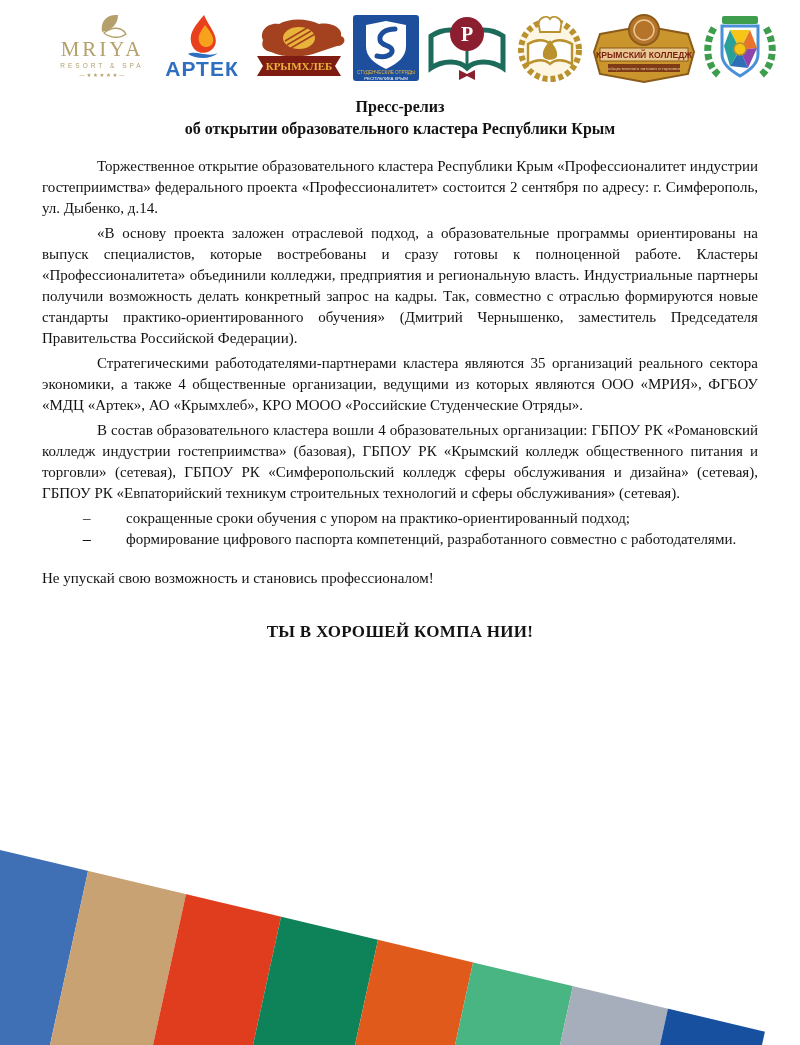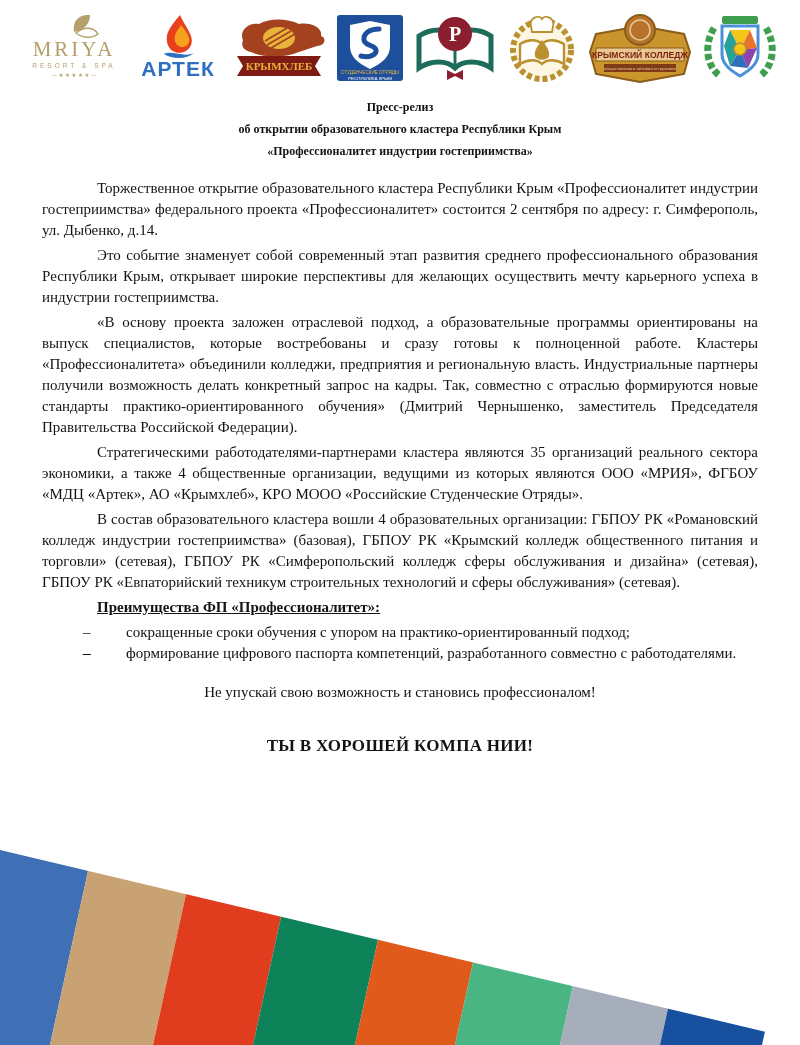--- a/index.html
+++ b/index.html
@@ -4,41 +4,41 @@
 <style>
   html,body{margin:0;padding:0;background:#e8e8e8;}
   .page{
     width:800px;height:1045px;position:relative;background:#ffffff;
     overflow:hidden;margin:0 auto;color:#131313;
     font-family:"Liberation Serif", serif;
   }
   
   .logos{
     display:flex;justify-content:space-between;align-items:center;
-    padding:6px 20px 0 20px;height:84px;
+    padding:6px 20px 0 20px;height:84px;margin-left:28px;
   }
   .logo{flex:0 0 auto;display:block;}
   
   .title{
     margin:6px 40px 0 40px;text-align:center;font-weight:bold;
-    font-size:12px;line-height:22px;
+    font-size:16px;line-height:22px;
   }
   .title span{display:block;}
   
   .bodytext{
     margin:16px 38px 0 38px;font-size:15px;line-height:21px;
     text-align:justify;
   }
   .bodytext p{margin:4px;text-indent:55px;}
   .adv-heading{font-weight:bold;}
   .adv-heading .u{text-decoration:underline;}
   ul.adv{list-style:none;margin:0;padding:0 0 0 45px;}
   ul.adv li{position:relative;padding-left:43px;text-align:justify;}
   ul.adv li .dash{position:absolute;left:0;top:0;text-indent:0;}
-  .closing1{text-indent:0 !important;text-align:center;margin-top:18px !important;position:relative;z-index:2;}
+  .closing1{text-indent:0 !important;text-align:left;margin-top:18px !important;position:relative;z-index:2;}
   .closing2{
     text-indent:0 !important;text-align:center !important;margin-top:32px !important;
     font-weight:bold;font-size:17px;position:relative;z-index:2;letter-spacing:.3px;
   }
   
   .footer-band{position:absolute;left:0;bottom:0;width:800px;height:215px;z-index:1;}
   .footer-band svg{display:block;}
 </style>
 </head>
 <body>
@@ -113,31 +113,28 @@
       <path d="M40 38 L48 56 L30 54 Z" fill="#2e6fb8"></path>
       <path d="M40 38 L30 54 L24 34 L30 18 Z" fill="#2aa198"></path>
       <circle cx="40" cy="37" r="6" fill="#f5c518" stroke="#b9912f" stroke-width="1.5"></circle>
     </svg>
 
   </header>
 
   <h1 class="title">
     <span>Пресс-релиз</span>
     <span>об открытии образовательного кластера Республики Крым</span>
-    <span>«Профессионалитет индустрии гостеприимства»</span>
   </h1>
 
   <main class="bodytext">
     <p>Торжественное открытие образовательного кластера Республики Крым «Профессионалитет индустрии гостеприимства» федерального проекта «Профессионалитет» состоится 2 сентября по адресу: г. Симферополь, ул. Дыбенко, д.14.</p>
-    <p>Это событие знаменует собой современный этап развития среднего профессионального образования Республики Крым, открывает широкие перспективы для желающих осуществить мечту карьерного успеха в индустрии гостеприимства.</p>
     <p>«В основу проекта заложен отраслевой подход, а образовательные программы ориентированы на выпуск специалистов, которые востребованы и сразу готовы к полноценной работе. Кластеры «Профессионалитета» объединили колледжи, предприятия и региональную власть. Индустриальные партнеры получили возможность делать конкретный запрос на кадры. Так, совместно с отраслью формируются новые стандарты практико-ориентированного обучения» (Дмитрий Чернышенко, заместитель Председателя Правительства Российской Федерации).</p>
     <p>Стратегическими работодателями-партнерами кластера являются 35 организаций реального сектора экономики, а также 4 общественные организации, ведущими из которых являются ООО «МРИЯ», ФГБОУ «МДЦ «Артек», АО «Крымхлеб», КРО МООО «Российские Студенческие Отряды».</p>
     <p>В состав образовательного кластера вошли 4 образовательных организации: ГБПОУ РК «Романовский колледж индустрии гостеприимства» (базовая), ГБПОУ РК «Крымский колледж общественного питания и торговли» (сетевая), ГБПОУ РК «Симферопольский колледж сферы обслуживания и дизайна» (сетевая), ГБПОУ РК «Евпаторийский техникум строительных технологий и сферы обслуживания» (сетевая).</p>
 
-    <p class="adv-heading"><span class="u">Преимущества ФП «Профессионалитет»:</span></p>
 
     <ul class="adv">
       <li><span class="dash">–</span><span>сокращенные сроки обучения с упором на практико-ориентированный подход;</span></li>
       <li><span class="dash">–</span></li>
       <li><span class="dash">–</span></li>
       <li><span class="dash">–</span></li>
       <li><span class="dash">–</span><span>формирование цифрового паспорта компетенций, разработанного совместно с работодателями.</span></li>
     </ul>
 
     <p class="closing1">Не упускай свою возможность и становись профессионалом!</p>

